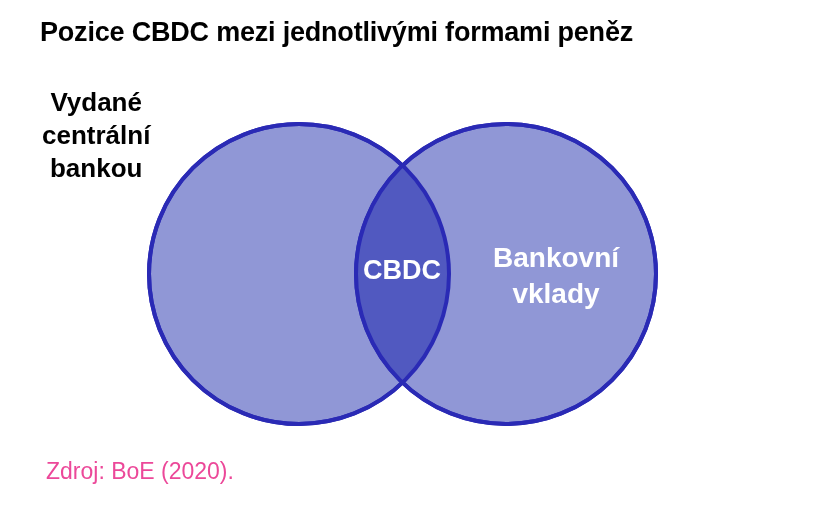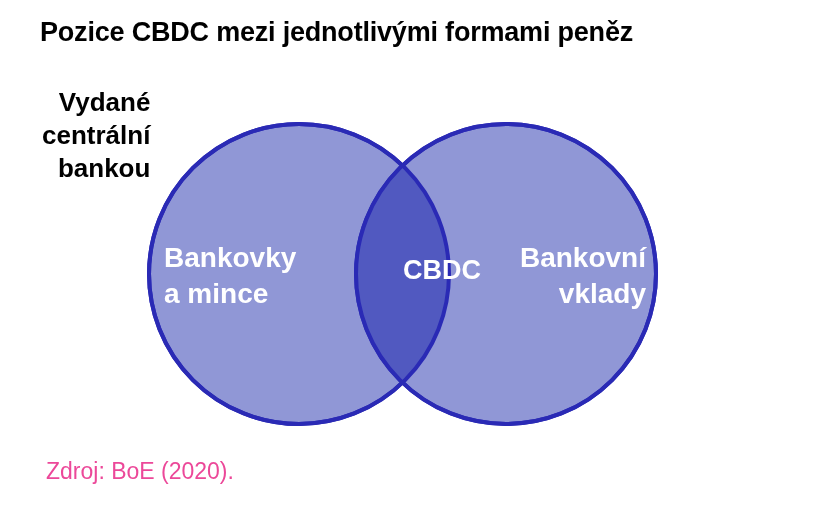--- a/index.html
+++ b/index.html
@@ -45,21 +45,21 @@
     position: absolute;
     font-size: 26px;
     font-weight: bold;
     line-height: 33px;
     color: #000000;
     white-space: pre-line;
   }
   .side-label.left {
     left: 26px;
     top: 86px;
-    text-align: right;
+    text-align: center;
   }
   .side-label.right {
     left: 598px;
     top: 86px;
     text-align: left;
   }
 
   
   .venn {
     position: absolute;
@@ -86,30 +86,29 @@
   .circle-label.left-set {
     left: 148px;
     top: 240px;
     width: 180px;
     text-align: left;
   }
   .circle-label.right-set {
     left: 450px;
     top: 240px;
     width: 180px;
-    text-align: right;
+    text-align: center;
   }
   .circle-label.intersection {
     left: 338px;
     top: 254px;
     width: 96px;
     font-size: 27px;
     line-height: 32px;
     text-align: center;
-    margin-left: 40px;
   }
 
   
   .source {
     position: absolute;
     left: 30px;
     top: 457px;
     font-size: 23px;
     font-weight: normal;
     line-height: 28px;
@@ -143,22 +142,20 @@
 
       <g clip-path="url(#clip-left-circle)">
         <circle cx="490" cy="274" r="150" fill="#5159c0"></circle>
       </g>
 
       <circle cx="283" cy="274" r="150" fill="none" stroke="#2a2ab5" stroke-width="4"></circle>
       <circle cx="490" cy="274" r="150" fill="none" stroke="#2a2ab5" stroke-width="4"></circle>
     </svg>
   </div>
 
-  <div class="circle-label left-set">Bankovky
-a mince</div>
 
   <div class="circle-label intersection">CBDC</div>
 
   <div class="circle-label right-set">Bankovní
 vklady</div>
 
   <div class="source">Zdroj: BoE (2020).</div>
 
 </div>
 

